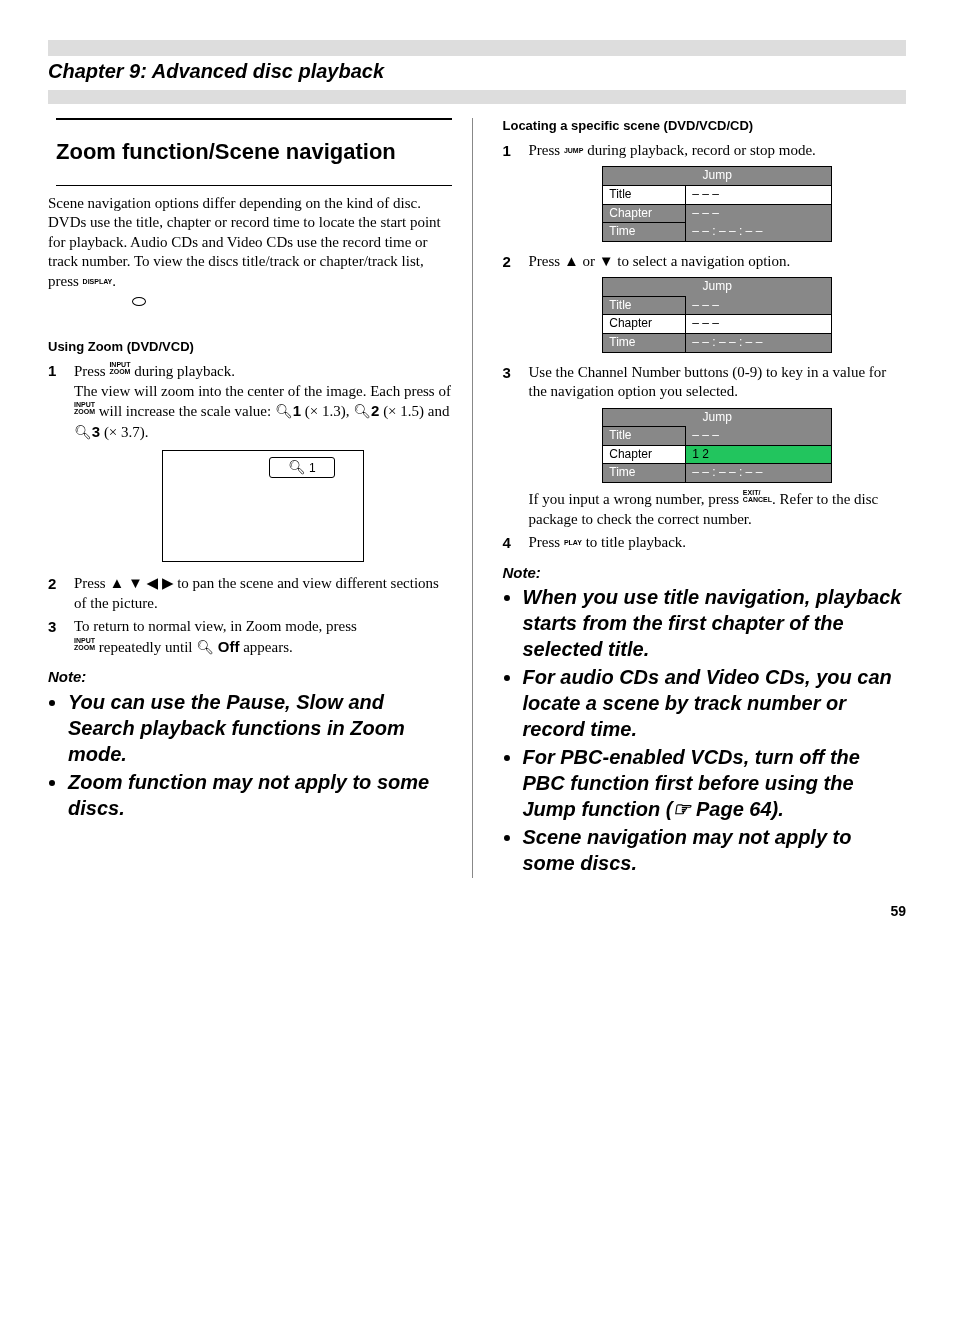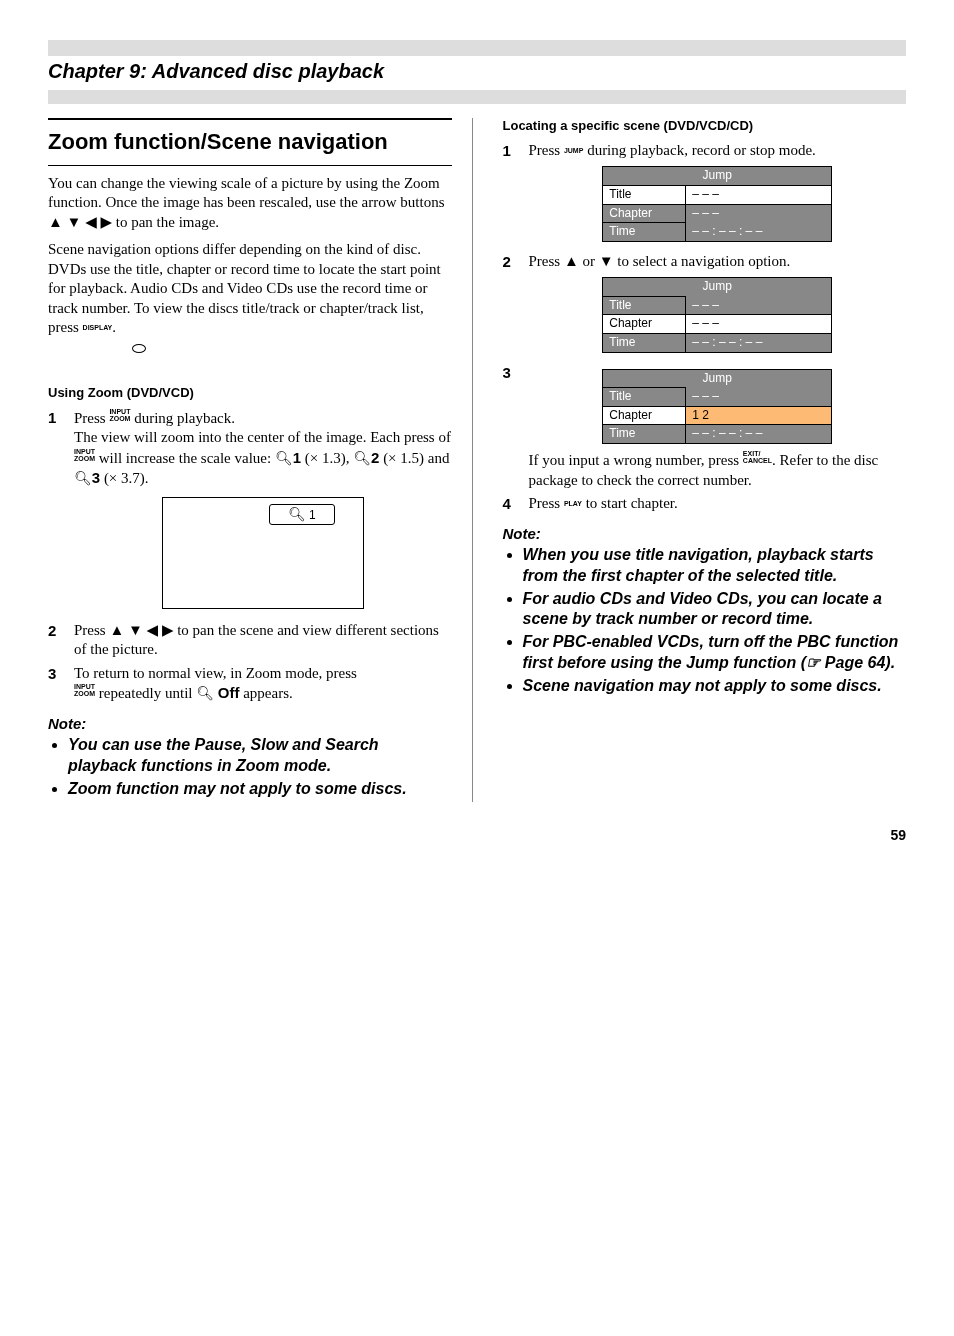--- a/index.html
+++ b/index.html
@@ -40,24 +40,24 @@
       border-right: 1px solid #888;
       padding-right: 20px;
     }
     .col.right {
       padding-left: 0px;
     }
     h2.section {
       font-family: Arial, sans-serif;
       font-weight: bold;
       font-size: 22px;
-      margin: 0 0 2px 0;
+      margin: 0 0 2px 8px;
       border-top: 2px solid #000;
       border-bottom: 1px solid #000;
-      padding: 8px 0;
+      padding: 18px 0;
     }
     h3.subsection {
       font-family: Arial, sans-serif;
       font-weight: bold;
       font-size: 13px;
       margin: 28px 0 6px 0;
     }
     p { margin: 8px 0; }
     .serif { font-family: "Times New Roman", serif; }
     .step {
@@ -83,21 +83,21 @@
       margin: 10px 0 2px 0;
     }
     .notelist {
       font-family: Arial, sans-serif;
       font-style: italic;
       font-weight: bold;
       list-style: disc;
       padding-left: 20px;
       margin: 2px 0;
     }
-    .notelist li { margin: 2px 0; font-size: 16px;}
+    .notelist li { margin: 2px 0; font-size: 20px;}
     .tiny { font-family: Arial, sans-serif; font-size: 7px; line-height: 7px; display: inline-block; vertical-align: 2px; font-weight: bold;}
     .oval { display:inline-block; width:12px; height:7px; border:1px solid #000; border-radius:50%; vertical-align:-1px;}
     .q { font-family: Arial, sans-serif; font-size: 14px;}
     .sbold { font-family: Arial, sans-serif; font-weight: bold; }
     .zoombox {
       margin: 8px auto;
       border: 1px solid #000;
       width: 200px;
       height: 110px;
       position: relative;
@@ -145,21 +145,20 @@
 <body>
 
 <div class="bar-top"></div>
 <h1 class="chapter">Chapter 9: Advanced disc playback</h1>
 <div class="bar-bottom"></div>
 
 <div class="cols">
 
   <div class="col left">
     <h2 class="section">Zoom function/Scene navigation</h2>
-    <p class="serif">You can change the viewing scale of a picture by using the Zoom function. Once the image has been rescaled, use the arrow buttons ▲ ▼ ◀ ▶ to pan the image.</p>
     <p class="serif">
       <span>Scene navigation options differ depending on the kind of disc. DVDs use the title, chapter or record time to locate the start point for playback. Audio CDs and Video CDs use the record time or track number. To view the discs title/track or chapter/track list, press </span>
       <span class="tiny">DISPLAY</span><span>.</span><br>
       <span style="margin-left:84px;"><span class="oval"></span></span>
     </p>
 
     <h3 class="subsection">Using Zoom (DVD/VCD)</h3>
 
     <div class="step">
       <div class="num">1</div>
@@ -252,48 +251,49 @@
                 <td>– –   :   – –   :   – –</td>
               </tr>
         </tbody>
           </table>
       </div>
     </div>
 
     <div class="step">
       <div class="num">3</div>
       <div class="body serif">
+        <span>Use the Channel Number buttons (0-9) to key in a value for the navigation option you selected.</span>
         <table class="jump wrapt">
           <tbody>
               <tr class="jump-head noborder">
                 <td colspan="2" style="border:none;background:#888;color:#fff">Jump</td>
               </tr>
           <tr class="grey">
                 <td>Title</td>
                 <td>– – –</td>
               </tr>
           <tr class="hl">
                 <td>Chapter</td>
-                <td style="background:#fdba74">1 2</td>
+                <td style="background:#22c55e">1 2</td>
               </tr>
           <tr class="grey">
                 <td>Time</td>
                 <td>– –   :   – –   :   – –</td>
               </tr>
         </tbody>
           </table>
         <span>If you input a wrong number, press </span><span class="tiny" style="white-space:pre-line;">EXIT/
 CANCEL</span><span>. Refer to the disc package to check the correct number.</span>
       </div>
     </div>
 
     <div class="step">
       <div class="num">4</div>
       <div class="body serif">
-        <span>Press </span><span class="tiny">PLAY</span><span> to start chapter.</span>
+        <span>Press </span><span class="tiny">PLAY</span><span> to title playback.</span>
       </div>
     </div>
 
     <div class="noteh">Note:</div>
     <ul class="notelist">
       <li>When you use title navigation, playback starts from the first chapter of the selected title.</li>
       <li>For audio CDs and Video CDs, you can locate a scene by track number or record time.</li>
       <li>For PBC-enabled VCDs, turn off the PBC function first before using the Jump function (☞ Page 64).</li>
       <li>Scene navigation may not apply to some discs.</li>
     </ul>

